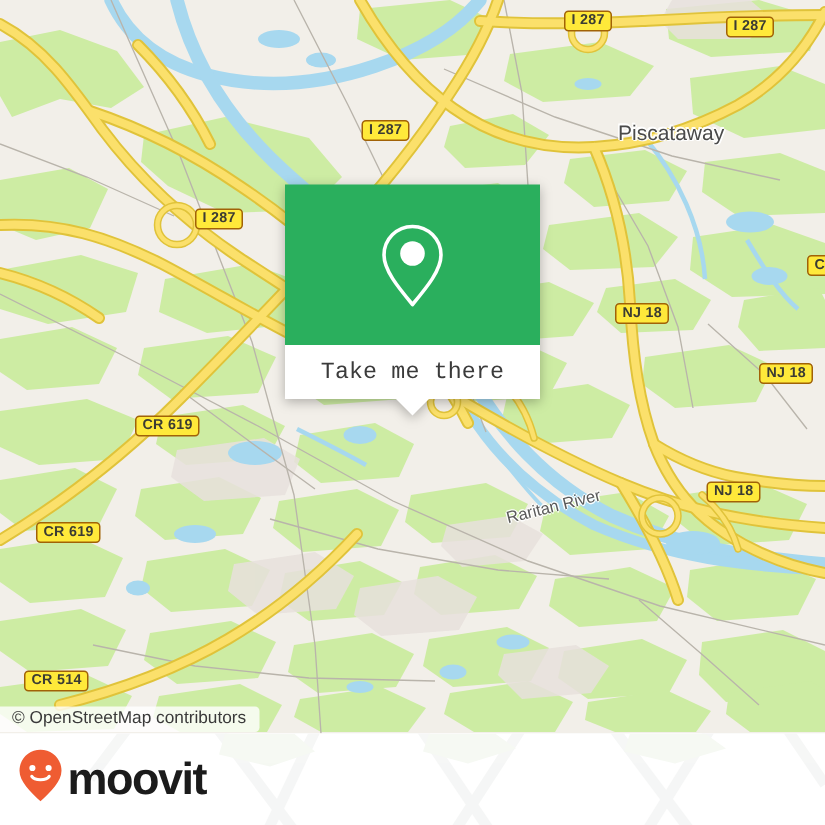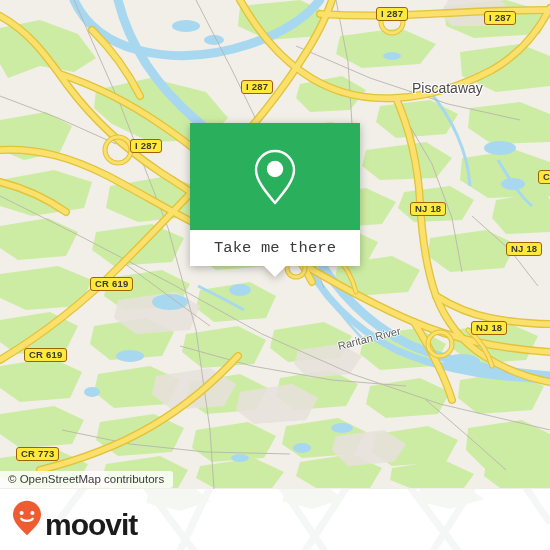--- a/index.html
+++ b/index.html
@@ -155,21 +155,21 @@
     font-family: "Liberation Sans", sans-serif;
     font-size: 14.6px;
     line-height: 19px;
     font-weight: normal;
     max-width: 400px;
     letter-spacing: -0.1px;
   }
   #brand {
     flex: 0 0 auto;
     display: flex;
-    align-items: flex-end;
+    align-items: center;
     gap: 3px;
     margin-right: 3px;
   }
   #brand-name {
     font-family: "Liberation Sans", sans-serif;
     font-size: 30px;
     font-weight: bold;
     color: #1b1b1b;
     letter-spacing: -1px;
     line-height: 30px;
@@ -354,21 +354,21 @@
 
     <div class="shield" style="left:376px; top:7px;">I 287</div>
     <div class="shield" style="left:484px; top:11px;">I 287</div>
     <div class="shield" style="left:241px; top:80px;">I 287</div>
     <div class="shield" style="left:130px; top:139px;">I 287</div>
     <div class="shield" style="left:410px; top:202px;">NJ 18</div>
     <div class="shield" style="left:506px; top:242px;">NJ 18</div>
     <div class="shield" style="left:471px; top:321px;">NJ 18</div>
     <div class="shield" style="left:90px; top:277px;">CR 619</div>
     <div class="shield" style="left:24px; top:348px;">CR 619</div>
-    <div class="shield" style="left:16px; top:447px;">CR 773</div>
+    <div class="shield" style="left:16px; top:447px;">CR 514</div>
     <div class="shield" style="left:538px; top:170px;">CR</div>
 
     <div id="attribution">© OpenStreetMap contributors</div>
 
     <div id="popup">
       <div id="popup-head">
         <span>
           <svg width="46" height="58" viewBox="0 0 46 58" fill="none" xmlns="http://www.w3.org/2000/svg">
             <path d="M23 3 C12.5 3 4 11.5 4 22 C4 32 13 43 23 55 C33 43 42 32 42 22 C42 11.5 33.5 3 23 3 Z" stroke="#ffffff" stroke-width="2.4" fill="none" stroke-linejoin="round"></path>
             <circle cx="23" cy="21" r="8.2" fill="#ffffff"></circle>

